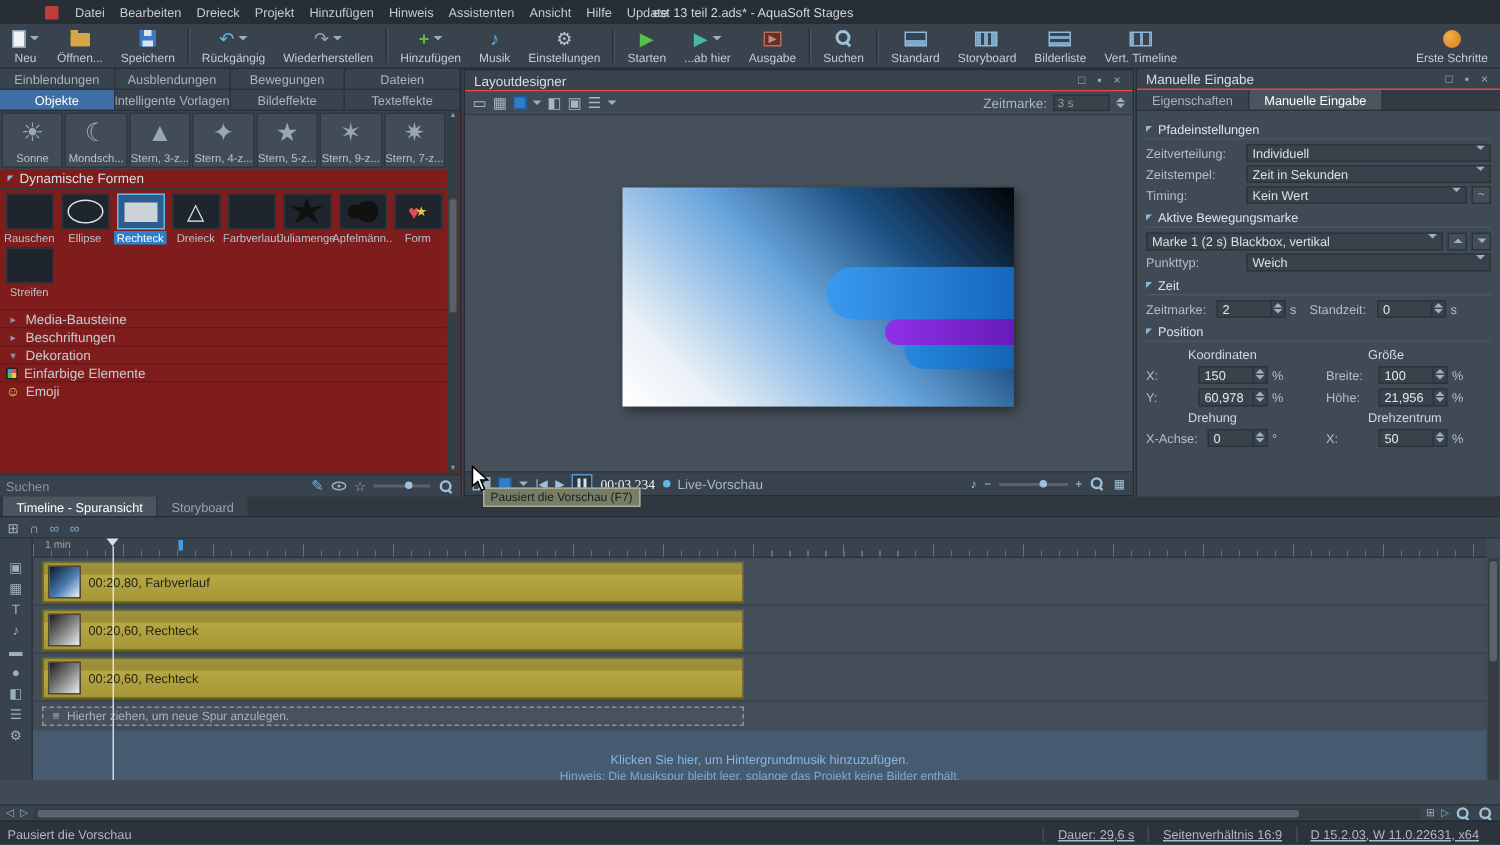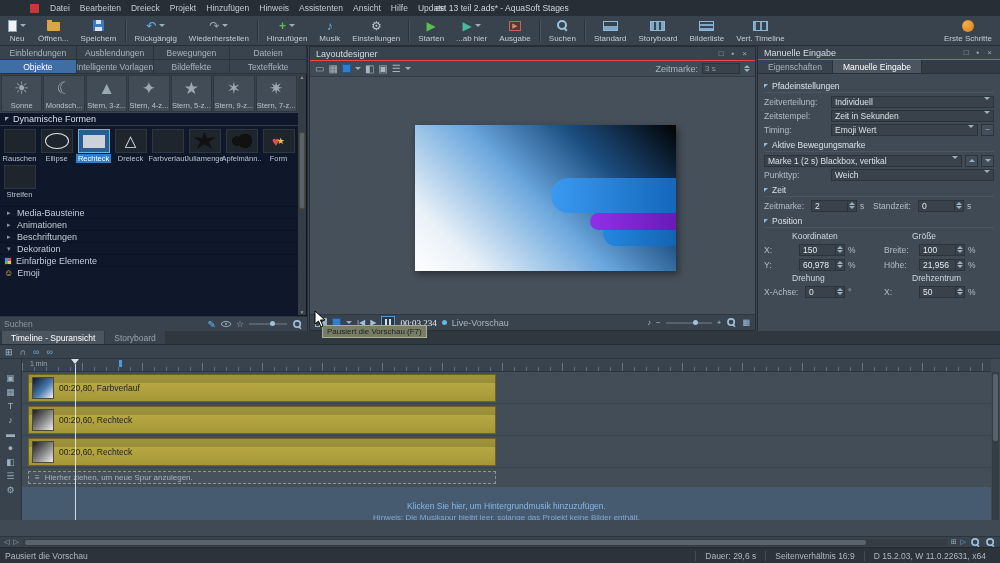--- a/index.html
+++ b/index.html
@@ -31,21 +31,21 @@
   .mag::before { content:""; position:absolute; left:0; top:0; width:6px; height:6px; border:2px solid #9fc2dc; border-radius:50%; }
   .mag::after { content:""; position:absolute; left:7px; top:7px; width:4px; height:2px; background:#9fc2dc; transform:rotate(45deg); transform-origin:left center; }
   .vi { width:15px; height:10px; border:1px solid #8fb8d8; }
   .vi1 { background:linear-gradient(transparent 55%, #7fa8c8 55%); }
   .vi2 { background:repeating-linear-gradient(90deg,#7fa8c8 0 3px, transparent 3px 5px); }
   .vi3 { background:repeating-linear-gradient(0deg,#7fa8c8 0 2px, transparent 2px 4px); }
   .vi4 { background:repeating-linear-gradient(90deg,#7fa8c8 0 2px, transparent 2px 6px); }
   .i-first { width:12px; height:12px; border-radius:50%; background:radial-gradient(circle at 35% 35%, #f4b04a, #d87818); }
 
   
-  .left { position:absolute; top:46px; left:0; width:308px; bottom:232px; background:#0f172a; border-right:1px solid #262d34; }
+  .left { position:absolute; top:46px; left:0; width:308px; bottom:232px; background:#7f1d1d; border-right:1px solid #262d34; }
   .ltabs { height:14px; display:flex; background:#333c45; border-bottom:1px solid #2a323a; }
   .ltab { flex:1; display:flex; align-items:center; justify-content:center; font-size:8.5px; color:#aab4bd; border-right:1px solid #2a323a; background:#39434d; white-space:nowrap; overflow:hidden; }
   .ltab.active { background:#3f6ea5; color:#fff; }
   .lcontent { position:absolute; top:28px; left:0; right:9px; bottom:16px; overflow:hidden; }
   .shape-row { display:flex; gap:1px; padding:1px; background:#39434d; }
   .stile { width:42px; display:flex; flex-direction:column; align-items:center; background:#424c56; border:1px solid #2e363e; padding:1px 0; }
   .stile .sg { font-size:17px; line-height:24px; color:#9aa8b4; }
   .stile .sl, .gtile .sl { font-size:7.5px; color:#b8c2ca; max-width:40px; overflow:hidden; white-space:nowrap; }
   .sec-header { height:13px; display:flex; align-items:center; gap:4px; padding:0 5px; color:#d8dfe6; border-bottom:1px solid #333c44; }
   .dtri { width:0; height:0; border-top:4px solid #8fb8d8; border-right:4px solid transparent; }
@@ -164,21 +164,21 @@
   .tvscroll { position:absolute; top:41px; right:1px; bottom:27px; width:7px; background:#343c44; }
   .tvscroll .thumb2 { position:absolute; top:2px; left:1px; width:5px; height:45%; background:#57626c; border-radius:2px; }
   .tscroll { position:absolute; left:0; right:0; bottom:0; height:11px; background:#39434d; border-top:1px solid #2c343c; display:flex; align-items:center; gap:4px; padding:0 4px; color:#9ab0c0; }
   .tscroll .track { flex:1; height:7px; background:#343c44; position:relative; }
   .tscroll .hthumb { position:absolute; left:2px; top:1px; height:5px; width:91%; background:#5a646e; border-radius:2px; }
   .sgl { font-size:7px; }
   .mag2 { transform:scale(0.8); }
 
   
   .statusbar { position:absolute; bottom:0; left:0; right:0; height:16px; background:#2c333b; border-top:1px solid #222930; display:flex; align-items:center; padding:0 5px; font-size:8.5px; color:#aeb8c2; }
-  .statusbar .seg { border-left:1px solid #414c56; padding:0 9px; white-space:nowrap; }
+  .statusbar .seg { border-left:1px solid #414c56; padding:0 9px; white-space:nowrap;text-decoration:underline; }
   .statusbar .sp { flex:1; }
 
   
   .tooltip { position:absolute; left:322px; top:325px; background:#787d68; border:1px solid #a8ad94; color:#1c1f14; font-size:8px; padding:1px 4px; z-index:90; white-space:nowrap; }
   .cursor { position:absolute; left:314px; top:310px; z-index:99; }
 </style>
 </head>
 <body>
 
 <div class="menubar">
@@ -399,24 +399,20 @@
       <div class="gtile">
           <span class="box bx-stripes"></span>
           <span class="sl">Streifen</span>
         </div>
     </div>
 
     <div class="tree">
       <div class="trow">
           <span class="chev">▸</span>
           <span>Media-Bausteine</span>
-        </div>
-      <div class="trow">
-          <span class="chev">▸</span>
-          <span>Animationen</span>
         </div>
       <div class="trow">
           <span class="chev">▸</span>
           <span>Beschriftungen</span>
         </div>
       <div class="trow">
           <span class="chev">▾</span>
           <span>Dekoration</span>
         </div>
       <div class="trow child">
@@ -529,21 +525,21 @@
     <div class="rrow">
       <span class="rlabel">Zeitstempel:</span>
       <span class="dd">
           <span class="sp">Zeit in Sekunden</span>
           <span class="sarr-dn"></span>
         </span>
     </div>
     <div class="rrow">
       <span class="rlabel">Timing:</span>
       <span class="dd">
-          <span class="sp">Emoji Wert</span>
+          <span class="sp">Kein Wert</span>
           <span class="sarr-dn"></span>
         </span>
       <span class="sqbtn">~</span>
     </div>
 
     <div class="rsec">
         <span class="dtri"></span>
         <span>Aktive Bewegungsmarke</span>
       </div>
     <div class="rrow">

